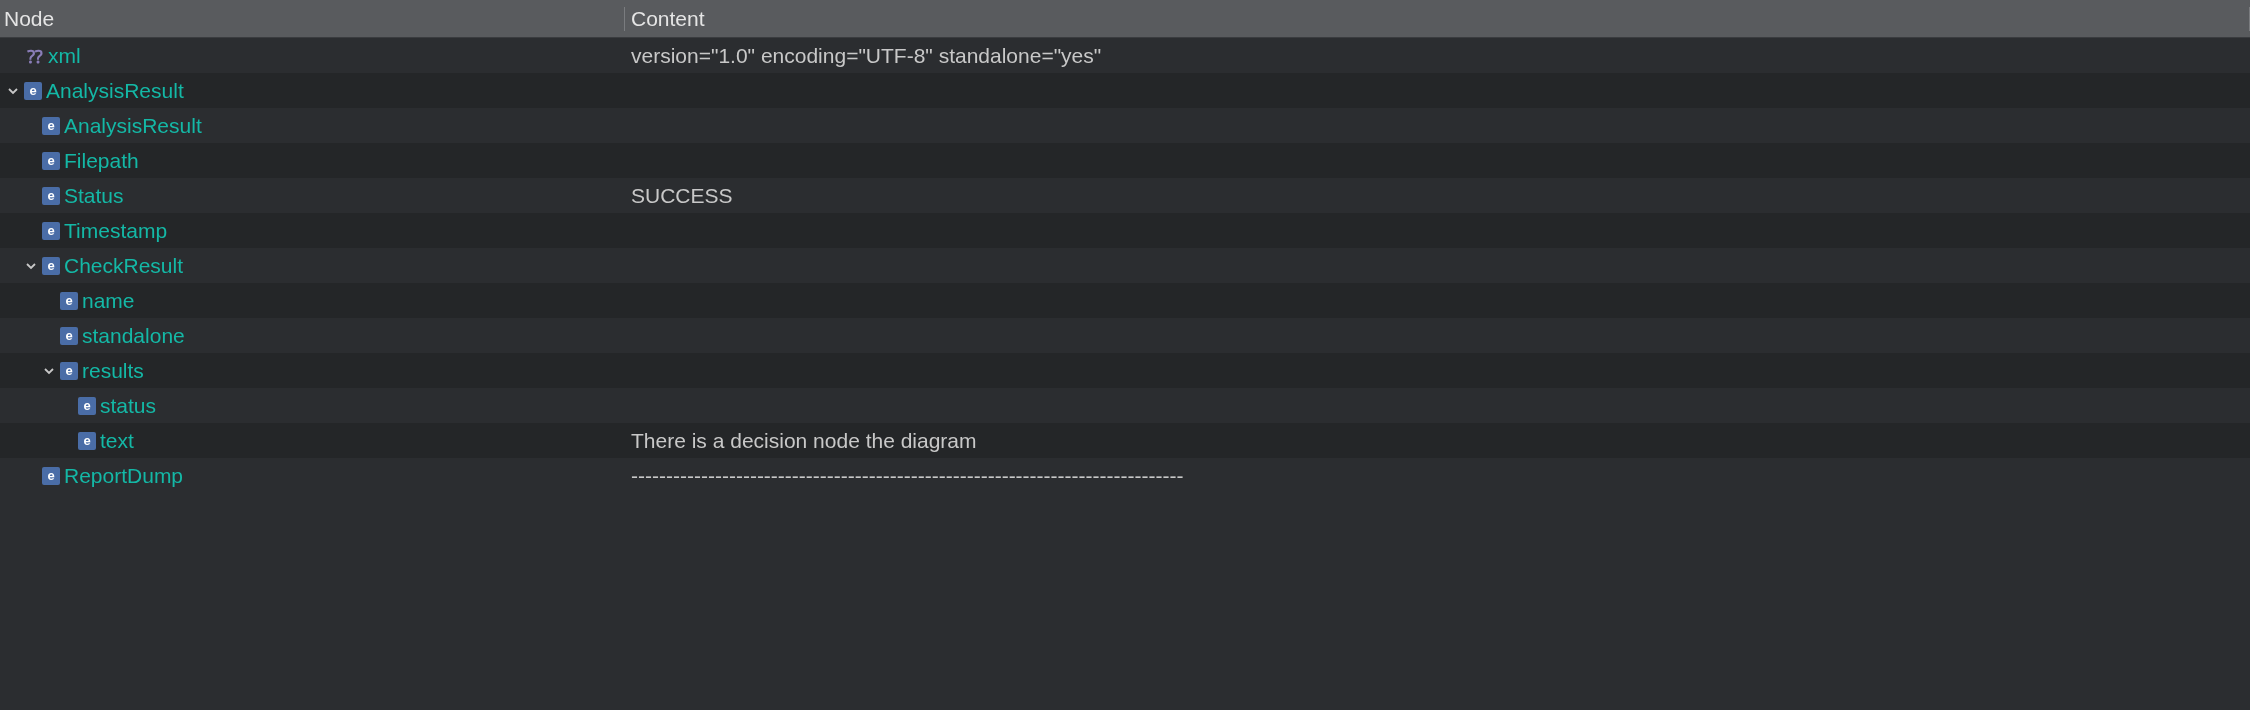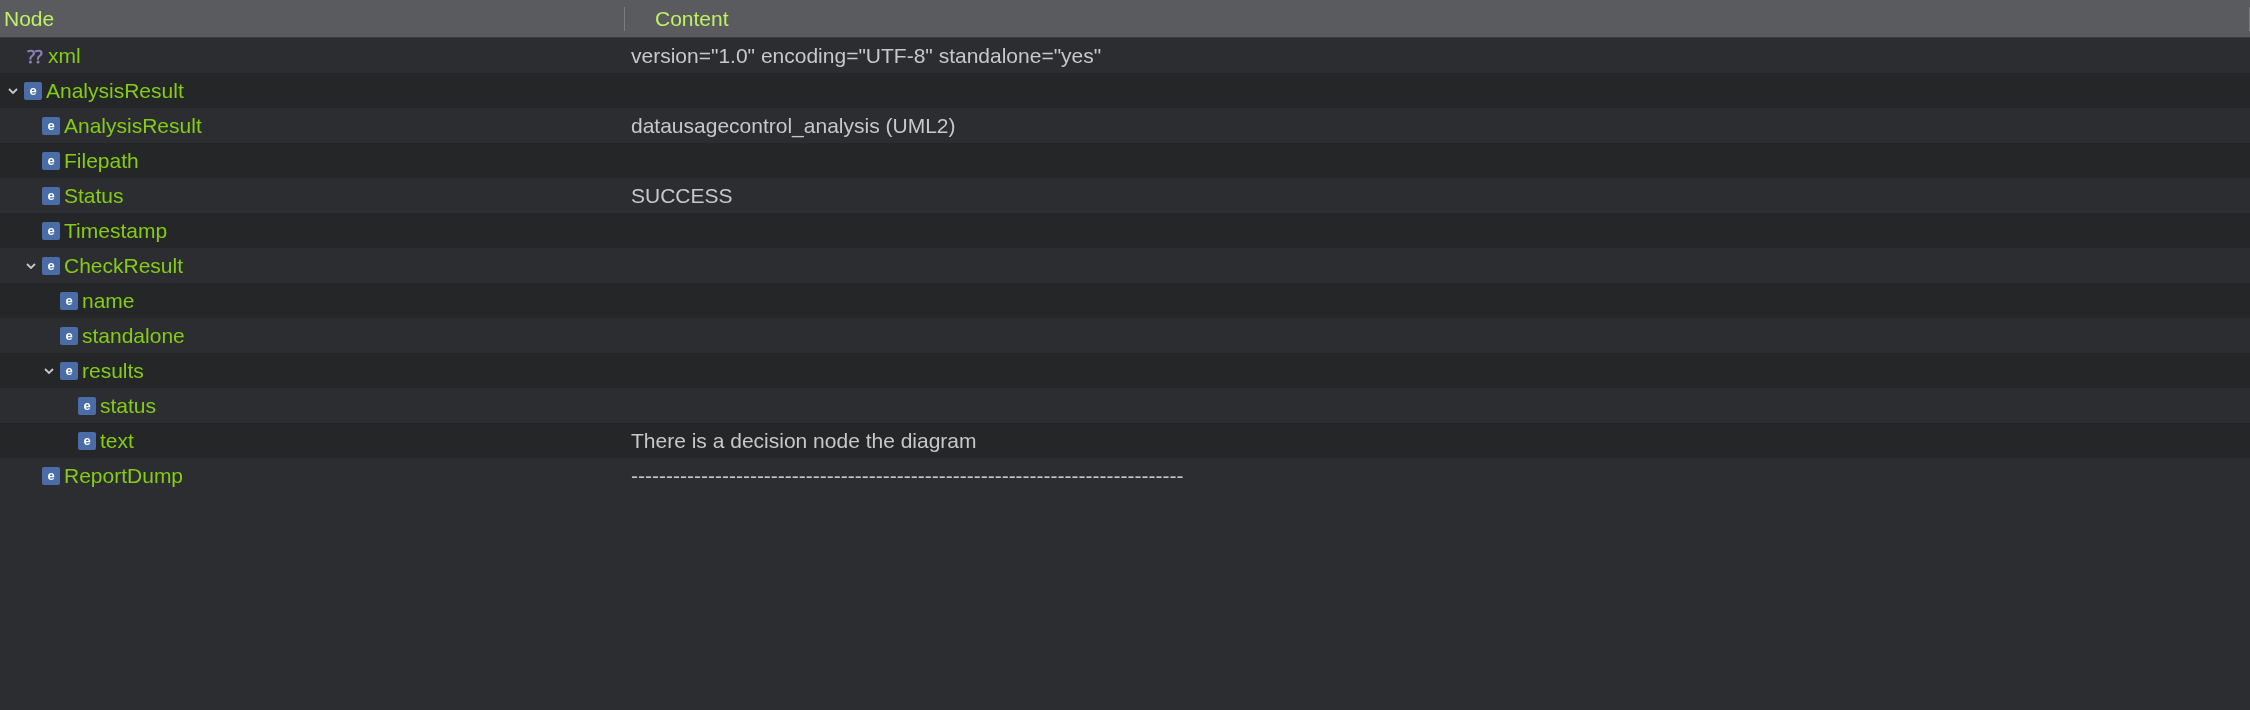--- a/index.html
+++ b/index.html
@@ -19,32 +19,31 @@
     }
     .header-row {
       display: flex;
       background: #595b5e;
       height: 38px;
       align-items: center;
       border-bottom: 1px solid #3a3c3f;
     }
     .header-cell {
       padding: 0 4px;
-      color: #bef264;
+      color: #e5e5e5;
       font-weight: 400;
     }
     .col-node {
       width: 625px;
       border-right: 1px solid #7a7c7f;
     }
     .col-content {
       flex: 1;
       padding-left: 6px;
       border-right: 1px solid #7a7c7f;
-      margin-left: 24px;
     }
     .row {
       display: flex;
       height: 35px;
       align-items: center;
     }
     .row.odd { background: #2b2d30; }
     .row.even { background: #242628; }
     .node-cell {
       width: 625px;
@@ -91,21 +90,21 @@
     }
     .element-icon {
       background: #4a6da7;
       color: #fff;
       width: 18px;
       height: 18px;
       font-size: 13px;
       border-radius: 2px;
     }
     .label {
-      color: #84cc16;
+      color: #14b8a6;
     }
     svg { display: block; }
   </style>
 </head>
 <body>
 
 <div class="table">
   <div class="header-row">
     <div class="header-cell col-node">Node</div>
     <div class="header-cell col-content">Content</div>
@@ -130,21 +129,20 @@
           <span class="label">AnalysisResult</span>
         </div>
         <div class="content-cell"></div>
       </div>
       <div class="row odd">
         <div class="node-cell" style="padding-left: 22px;">
           <span class="chevron-placeholder"></span>
           <span class="icon element-icon">e</span>
           <span class="label">AnalysisResult</span>
         </div>
-        <div class="content-cell">datausagecontrol_analysis (UML2)</div>
       </div>
       <div class="row even">
         <div class="node-cell" style="padding-left: 22px;">
           <span class="chevron-placeholder"></span>
           <span class="icon element-icon">e</span>
           <span class="label">Filepath</span>
         </div>
         <div class="content-cell"></div>
       </div>
       <div class="row odd">

